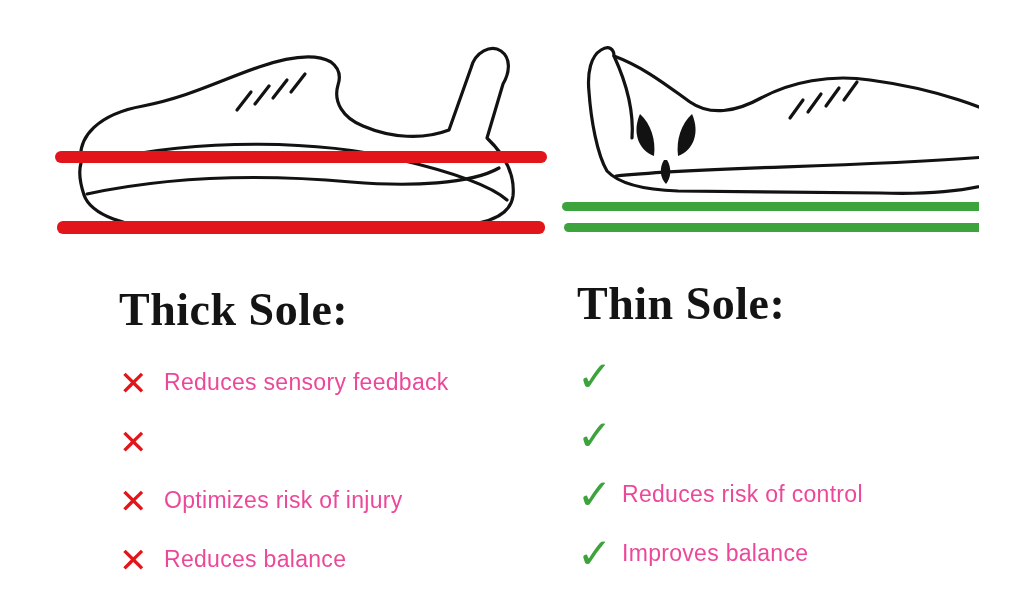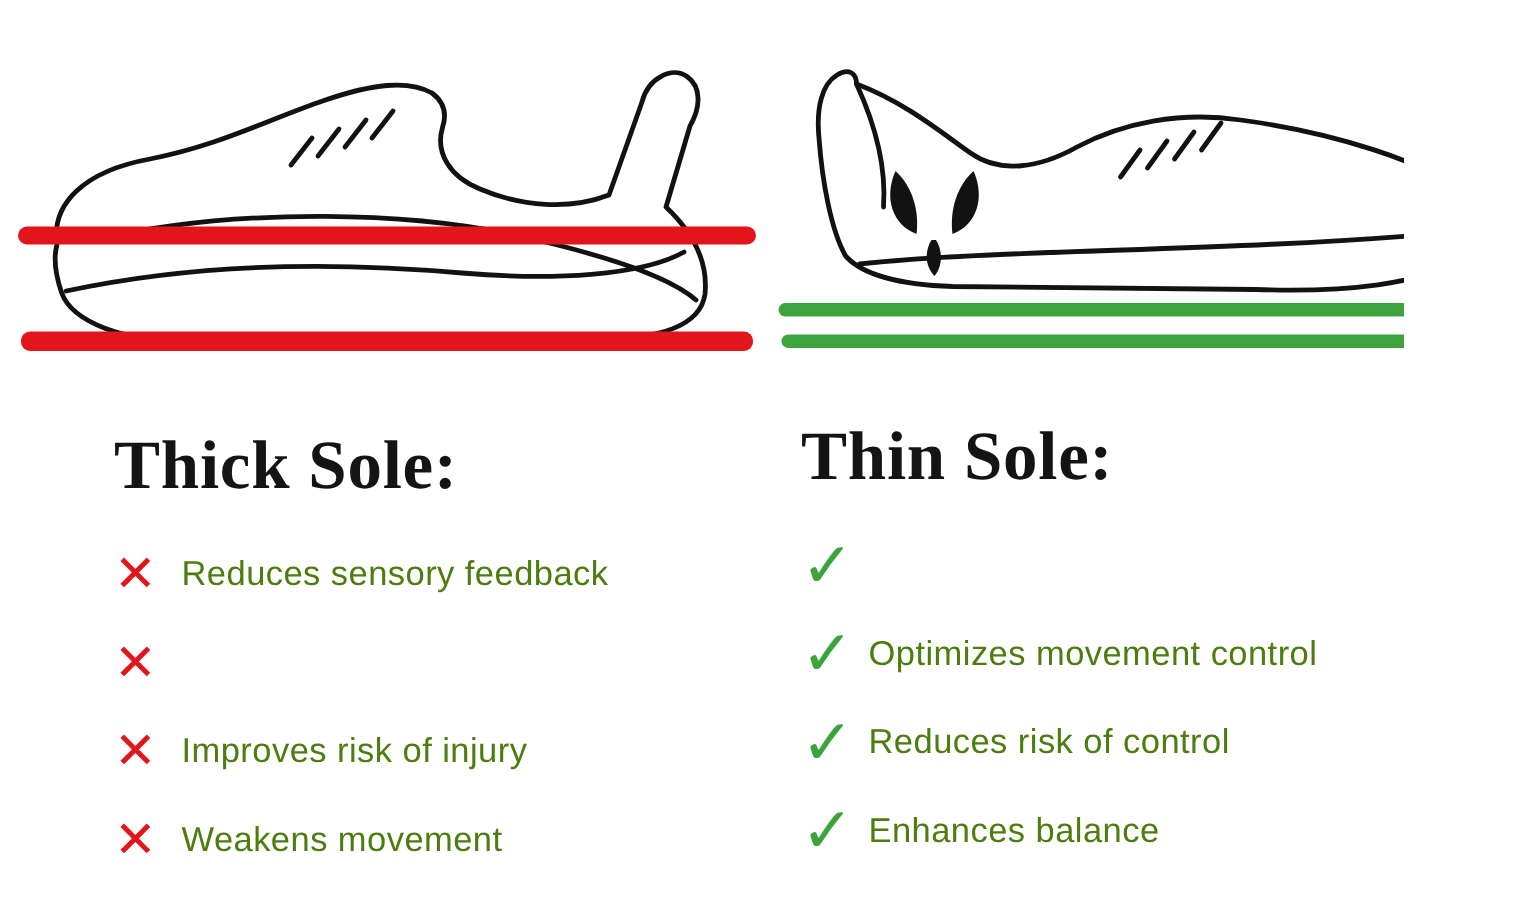--- a/index.html
+++ b/index.html
@@ -1,19 +1,20 @@
 <!DOCTYPE html>
 <html style="--color-red: #e2151b; --color-green: #3da33c; --color-ink: #141414; --color-background: #ffffff;"><head>
 <meta charset="utf-8">
 <style>
   html,body{margin:0;padding:0;background:#fff;}
   .canvas{
     position:relative;width:936px;height:614px;overflow:hidden;
     background:var(--color-background,#ffffff);
     font-family:"Liberation Sans","DejaVu Sans",sans-serif;
+    margin-left:43px;
   }
   .shoe{position:absolute;}
   .shoe-left{left:8px;top:18px;width:500px;height:235px;}
   .shoe-right{left:515px;top:40px;width:500px;height:205px;}
   .hline{position:absolute;border-radius:6px;z-index:3;}
   .red-line{background:var(--color-red,#e2151b);}
   .green-line{background:var(--color-green,#3da33c);}
   .red-line-1{left:12px;top:151px;width:492px;height:12px;}
   .red-line-2{left:14px;top:221px;width:488px;height:13px;}
   .green-line-1{left:519px;top:202px;width:492px;height:9px;}
@@ -23,21 +24,21 @@
   .col-right{left:534px;top:278px;width:460px;}
   .heading{
     font-family:"Liberation Serif","DejaVu Serif",serif;
     font-weight:600;font-size:46px;line-height:1.15;
     color:var(--color-ink,#141414);margin:0 0 26px 0;letter-spacing:0.5px;
   }
   .row{display:flex;align-items:center;margin-bottom:19px;height:40px;}
   .mark{flex:0 0 45px;width:45px;font-weight:700;line-height:1;text-align:left;}
   .cross{color:var(--color-red,#e2151b);font-size:34px;}
   .check{color:var(--color-green,#3da33c);font-size:42px;}
-  .label{font-size:23px;color:#4d7c0f;letter-spacing:0.3px;white-space:nowrap;}
+  .label{font-size:23px;color:#ec4899;letter-spacing:0.3px;white-space:nowrap;}
   .stroke{fill:none;stroke:#121212;stroke-width:3.2;stroke-linecap:round;stroke-linejoin:round;}
 </style>
 </head>
 <body>
 
 <div class="canvas">
 
   <svg class="shoe shoe-left" viewBox="0 0 500 235">
     <path class="stroke" d="M30,145 C26,118 48,96 92,88 C138,79 170,62 208,49 C240,38 264,35 280,44 C288,50 290,58 287,67 C282,84 292,100 312,108 C340,120 372,122 398,112 L420,50 C424,34 440,26 450,33 C460,40 459,54 452,66 L436,120 C455,138 464,158 462,178 C459,200 430,208 392,208 L118,210 C76,210 40,197 33,177 C28,162 28,152 30,145 Z"></path>
     <path class="stroke" d="M36,176 C120,158 210,156 300,164 C360,169 420,166 448,150"></path>
@@ -76,40 +77,39 @@
     <h2 class="heading">Thick Sole:</h2>
     <div class="row">
       <span class="mark cross">✕</span>
       <span class="label">Reduces sensory feedback</span>
     </div>
     <div class="row">
       <span class="mark cross">✕</span>
     </div>
     <div class="row">
       <span class="mark cross">✕</span>
-      <span class="label">Improves risk of injury</span>
+      <span class="label">Optimizes risk of injury</span>
     </div>
     <div class="row">
       <span class="mark cross">✕</span>
-      <span class="label">Weakens movement</span>
+      <span class="label">Reduces balance</span>
     </div>
   </div>
 
   <div class="col col-right">
     <h2 class="heading">Thin Sole:</h2>
     <div class="row">
       <span class="mark check">✓</span>
     </div>
     <div class="row">
       <span class="mark check">✓</span>
-      <span class="label">Optimizes movement control</span>
     </div>
     <div class="row">
       <span class="mark check">✓</span>
       <span class="label">Reduces risk of control</span>
     </div>
     <div class="row">
       <span class="mark check">✓</span>
-      <span class="label">Enhances balance</span>
+      <span class="label">Improves balance</span>
     </div>
   </div>
 
 </div>
 
 </body></html>

